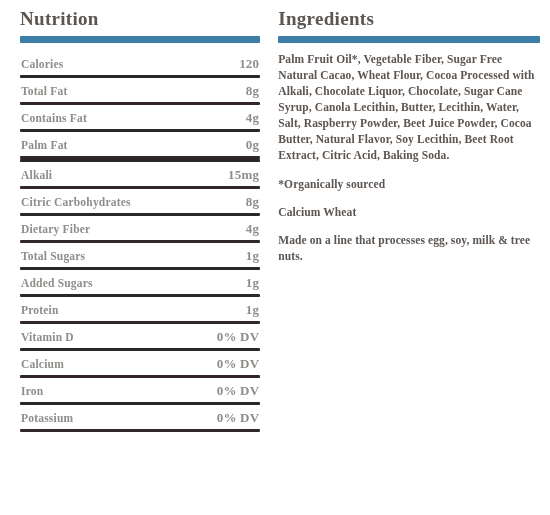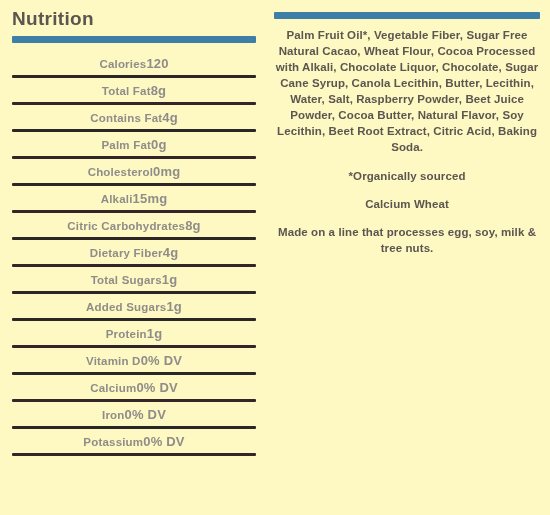--- a/index.html
+++ b/index.html
@@ -14,22 +14,23 @@
     font-family: "Liberation Sans", sans-serif;
     color: #9a9a9a;
   }
 
   .panel {
     width: 550px;
     height: 515px;
     display: flex;
     flex-direction: row;
     box-sizing: border-box;
-    padding: 6px 0 0 4px;
-    background: #fef9c3;
+    padding: 6px 0 0 12px;
+    background: #ffffff;
+    font-family: Liberation Serif, serif;
   }
 
   
   .col-nutrition {
     width: 262px;
     box-sizing: border-box;
     padding: 0 8px 0 8px;
   }
 
   .col-ingredients {
@@ -56,21 +57,21 @@
     border-radius: 1px;
   }
 
   .nut-rows {
     display: block;
   }
 
   .nut-row {
     display: flex;
     align-items: baseline;
-    justify-content: center;
+    justify-content: space-between;
     padding: 6px 1px 4px 1px;
     line-height: 14px;
   }
 
   .nut-label {
     font-size: 11.5px;
     font-weight: bold;
     color: #8f8c89;
     letter-spacing: 0.2px;
     white-space: nowrap;
@@ -100,21 +101,20 @@
     font-size: 11.5px;
     font-weight: bold;
     line-height: 16px;
     color: #5c5550;
     letter-spacing: 0.1px;
     text-align: left;
   }
 
   .ing-para {
     margin: 0 0 13px 0;
-    text-align: center;
   }
 
   .ing-para.tight {
     margin-bottom: 12px;
   }
 </style>
 </head>
 <body>
 
 <div class="panel">
@@ -144,24 +144,20 @@
         <span class="nut-value">4g</span>
       </div>
       <div class="row-rule"></div>
 
       <div class="nut-row">
         <span class="nut-label">Palm Fat</span>
         <span class="nut-value">0g</span>
       </div>
       <div class="row-rule alt"></div>
 
-      <div class="nut-row">
-        <span class="nut-label">Cholesterol</span>
-        <span class="nut-value">0mg</span>
-      </div>
       <div class="row-rule"></div>
 
       <div class="nut-row">
         <span class="nut-label">Alkali</span>
         <span class="nut-value">15mg</span>
       </div>
       <div class="row-rule alt"></div>
 
       <div class="nut-row">
         <span class="nut-label">Citric Carbohydrates</span>
@@ -215,20 +211,21 @@
         <span class="nut-label">Potassium</span>
         <span class="nut-value">0% DV</span>
       </div>
       <div class="row-rule alt"></div>
 
     </div>
   </div>
 
   <div class="col-ingredients">
 
+    <div class="section-title">Ingredients</div>
 
     <div class="title-rule"></div>
 
     <div class="ing-body">
       <p class="ing-para">Palm Fruit Oil*, Vegetable Fiber, Sugar Free Natural Cacao, Wheat Flour, Cocoa Processed with Alkali, Chocolate Liquor, Chocolate, Sugar Cane Syrup, Canola Lecithin, Butter, Lecithin, Water, Salt, Raspberry Powder, Beet Juice Powder, Cocoa Butter, Natural Flavor, Soy Lecithin, Beet Root Extract, Citric Acid, Baking Soda.</p>
 
       <p class="ing-para tight">*Organically sourced</p>
 
       <p class="ing-para tight">Calcium Wheat</p>
 

